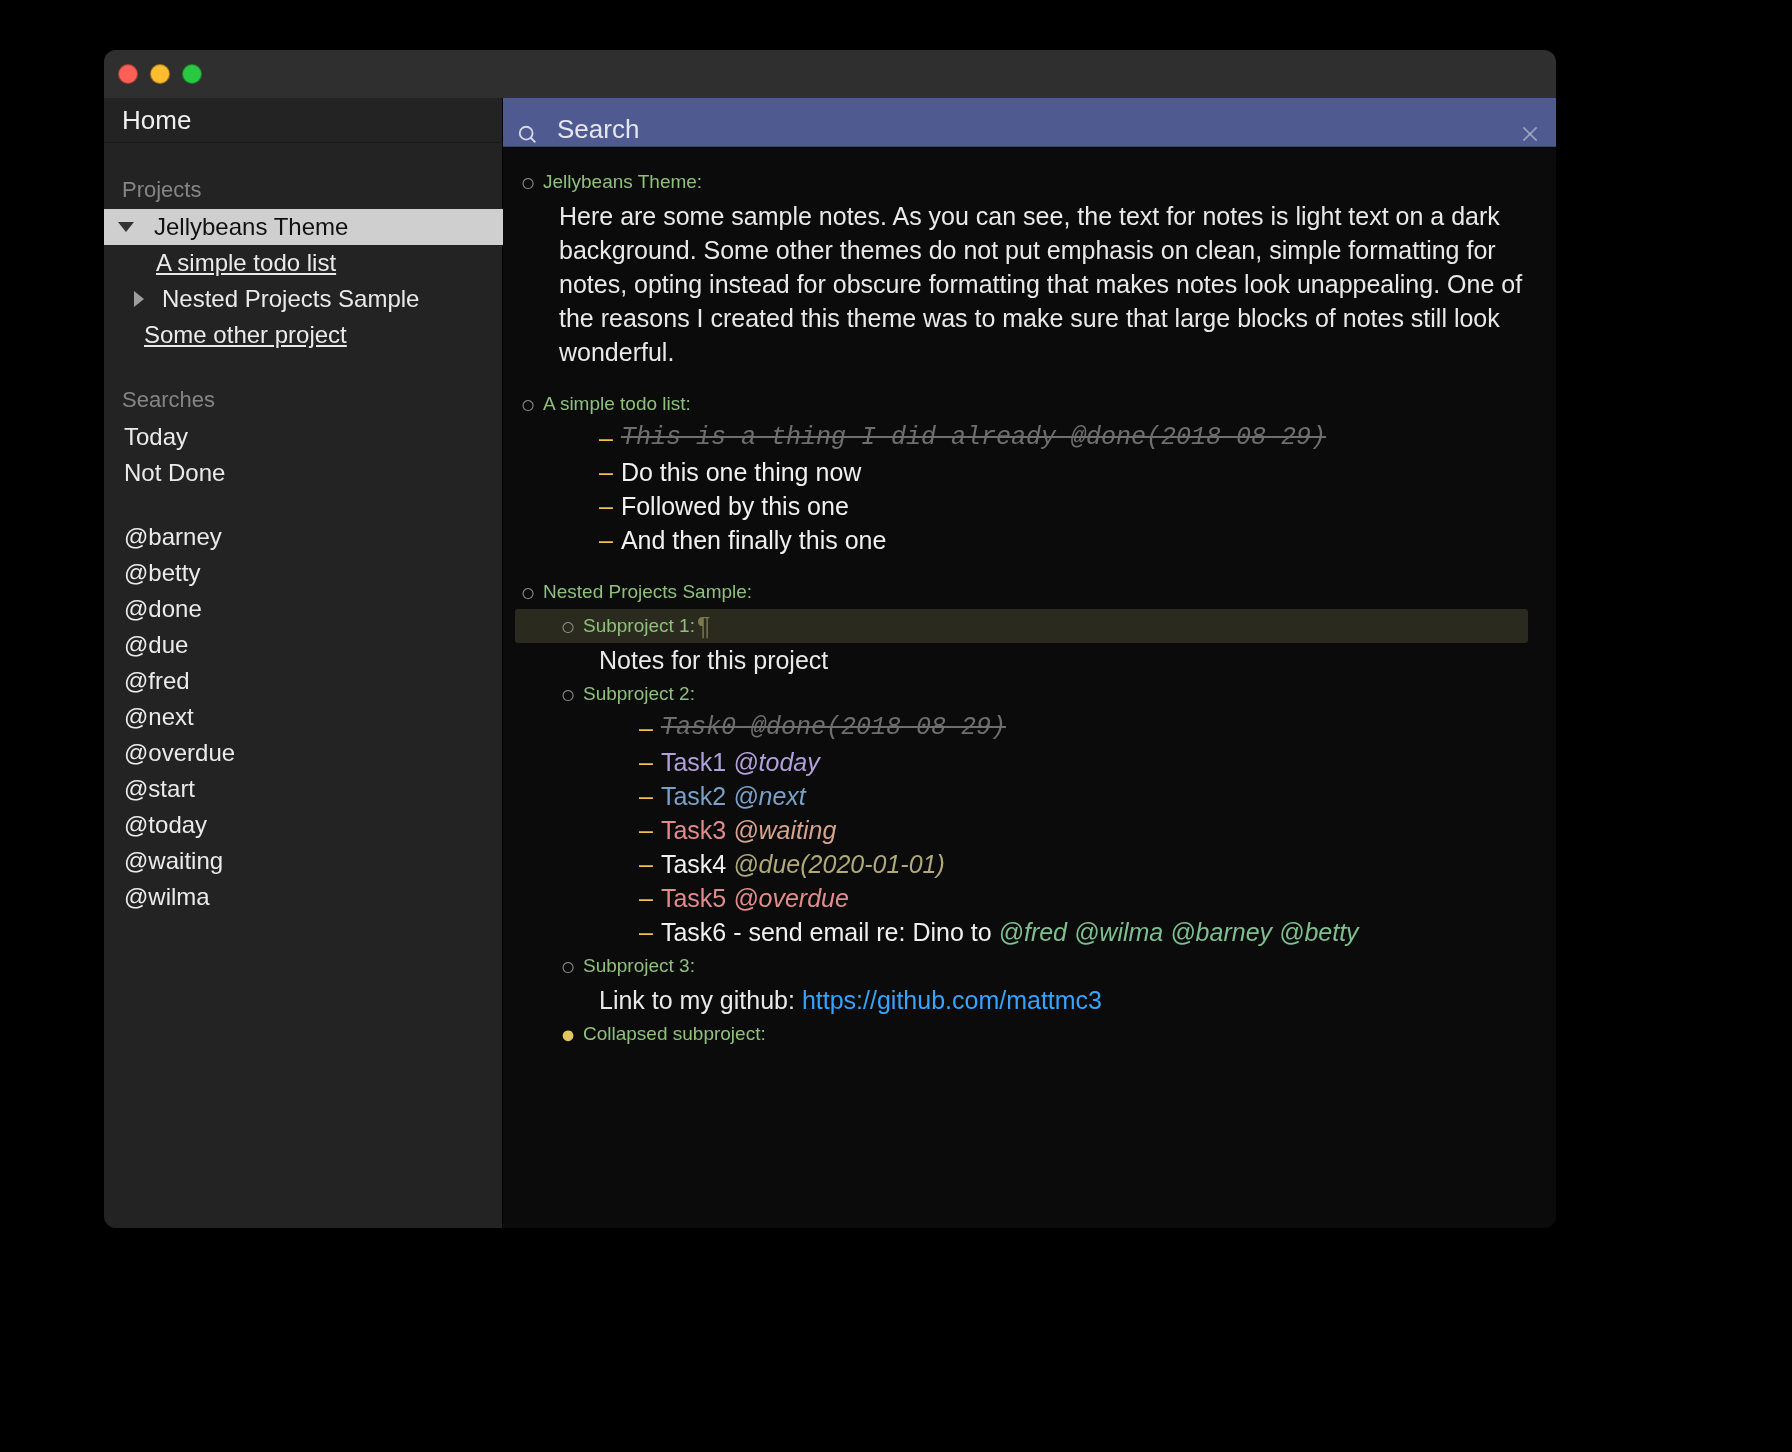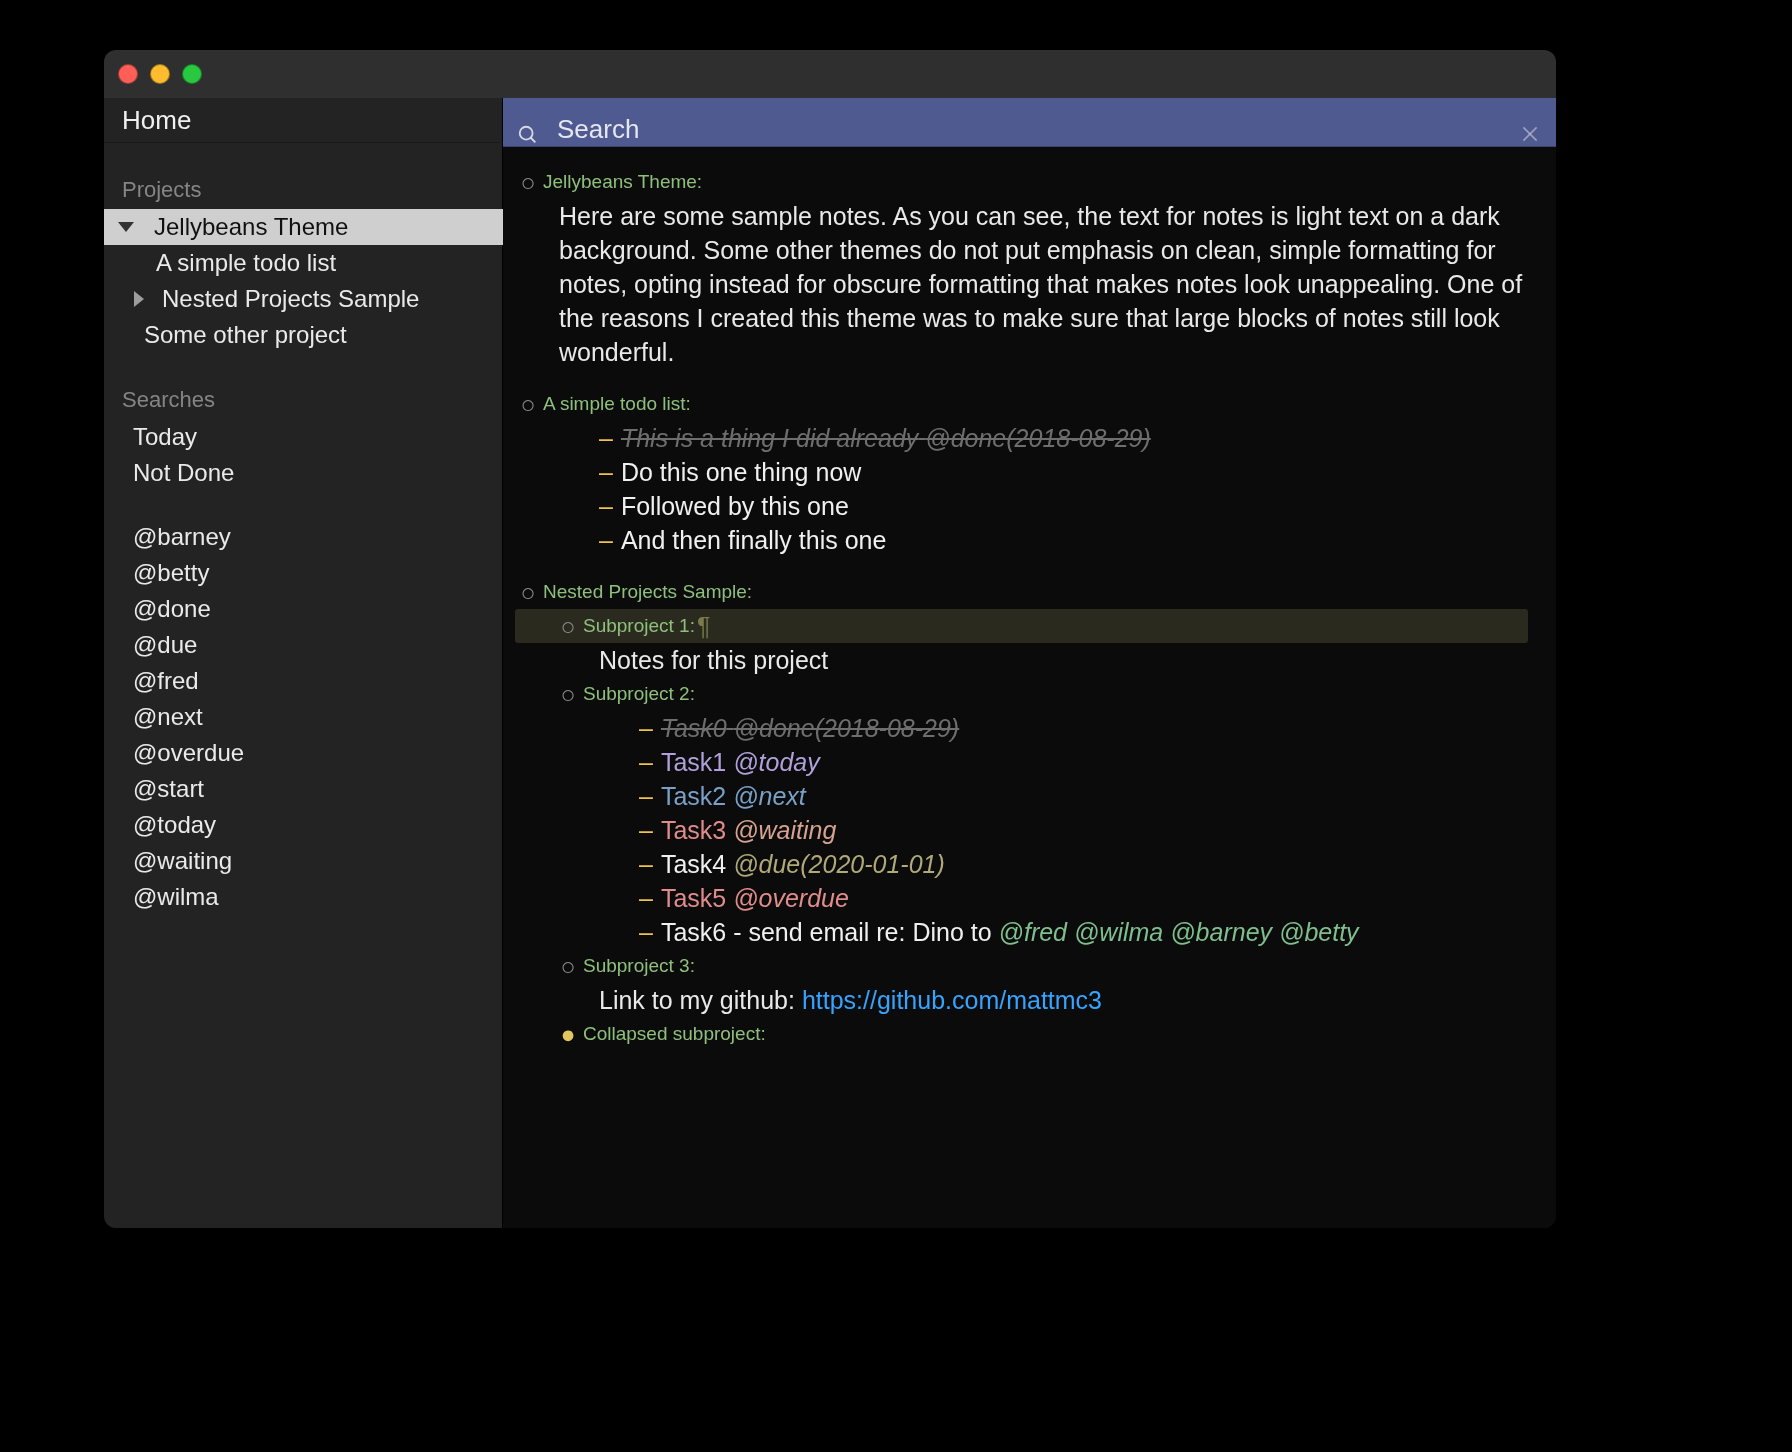--- a/index.html
+++ b/index.html
@@ -59,24 +59,24 @@
   .row { position:relative; height:36px; display:flex; align-items:center; font-size:24px; color:#eaeaea; }
   .row.selectable { cursor:pointer; }
   .row.selected { background: var(--row-selected); color: var(--row-selected-fg); }
   .row .tri { width:0; height:0; margin-left:14px; }
   .tri.down { border-left:8px solid transparent; border-right:8px solid transparent; border-top:10px solid #4a4a4a; }
   .tri.right { border-top:8px solid transparent; border-bottom:8px solid transparent; border-left:10px solid #9e9e9e; }
   .row.selected .tri.down { border-top-color:#333; }
   .indent-0 .label { padding-left:10px; }
   .indent-1 .label { padding-left:38px; }
   .row .label { display:inline-block; }
-  .row.no-chevron .label { margin-left:14px; }
+  .row.no-chevron .label { margin-left:14px;text-decoration:underline; }
   .row.has-chevron .label { margin-left:10px; }
 
-  .tags-list .row, .searches-list .row { padding-left:29px; }
+  .tags-list .row, .searches-list .row { padding-left:20px; }
   .tags-list .row .label, .searches-list .row .label { padding-left:0; }
 
   .sidebar .row + .row { margin-top:0px; }
 
   
   .editor { flex:1; display:flex; flex-direction:column; background: var(--bg-editor); }
   .searchbar { height:48px; background: var(--bg-search); display:flex; align-items:flex-end; padding:0 14px; border-bottom:1px solid rgba(0,0,0,0.25); }
   .searchbar .s-icon { width:22px; height:22px; margin-right:16px; opacity:0.9; }
   .searchbar input { flex:1; border:none; outline:none; background:transparent; color:#f4f4f4; font-size:26px; }
   .searchbar input::placeholder { color:rgba(255,255,255,0.85); }
@@ -88,21 +88,21 @@
   .bullet.solid { color: #e1c560; }
   .dash { color: var(--bullet-orange); margin-right:8px; }
 
   .ind-0 { padding-left: 4px; }
   .ind-1 { padding-left: 44px; }
   .ind-2 { padding-left: 84px; }
   .ind-3 { padding-left: 124px; }
 
   .note { color:#e9e9e9; font-size:25px; }
   .task { color:#f0f0f0; }
-  .done { color: var(--done); font-style:italic; text-decoration: line-through; }
+  .done { color: var(--done); font-style:italic; text-decoration: line-through; font-family: Liberation Mono, monospace; }
   .tag-today { color: var(--lavender); font-style:italic; }
   .txt-today { color: var(--lavender); }
   .tag-next { color: var(--blue); font-style:italic; }
   .txt-next { color: var(--blue); }
   .tag-waiting { color: var(--waiting); font-style:italic; }
   .txt-waiting { color: var(--pink); }
   .tag-overdue { color: var(--pink); font-style:italic; }
   .txt-overdue { color: var(--pink); }
   .tag-due { font-style:italic; color:#b0a978; }
   .tag-mention { color:#7fbf8f; font-style:italic; }

